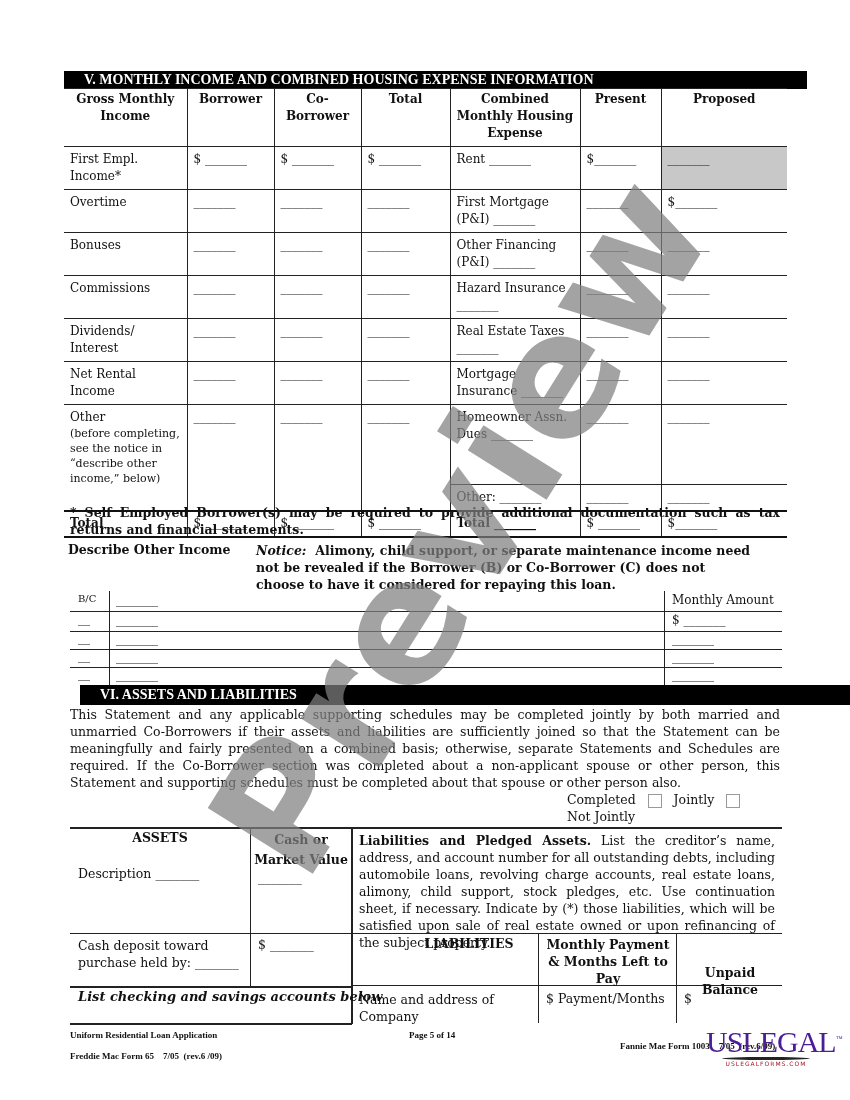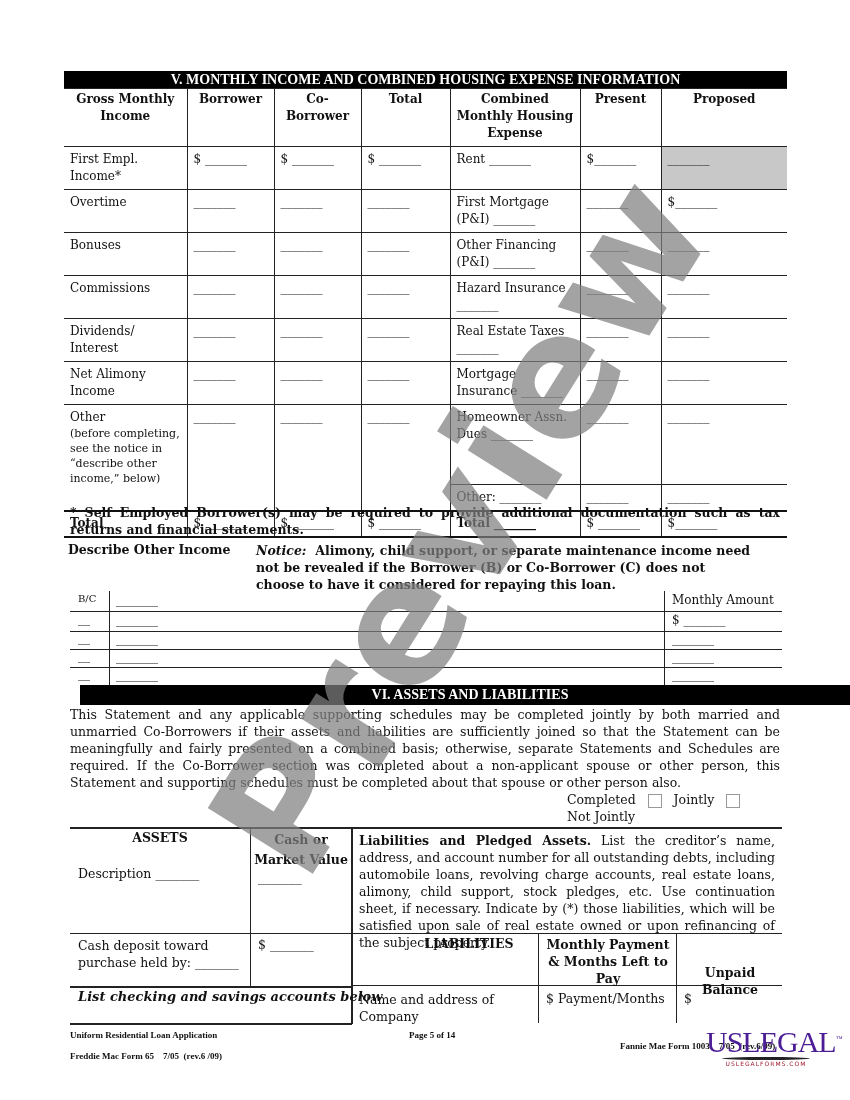--- a/index.html
+++ b/index.html
@@ -1,20 +1,20 @@
 <!DOCTYPE html>
 <html><head>
 <meta charset="utf-8">
 <style>
   html, body { margin:0; padding:0; background:#fff; }
   body { width:850px; height:1100px; position:relative; overflow:hidden;
          font-family:"DejaVu Serif", serif; color:#111; }
   .abs { position:absolute; }
   .bar { position:absolute; background:#000; color:#fff; font-weight:bold;
-         font-family:"Liberation Serif", serif; text-align:center; }
+         font-family:"Liberation Serif", serif; text-align:left;padding-left:20px; }
   table.inc { position:absolute; left:64px; top:88px; width:723px; border-collapse:collapse;
               table-layout:fixed; font-size:12px; }
   table.inc td { border:1.5px solid #222; vertical-align:top; padding:4px 6px; line-height:17px; }
   table.inc tr.hdr td { font-weight:bold; text-align:center; line-height:17px; padding-top:2px; }
   table.inc .first { border-left:none; }
   table.inc .last { border-right:none; }
   .small { font-size:11px; line-height:15px; }
   .gray { background:#c8c8c8; }
   .b { font-weight:bold; }
   .para { position:absolute; font-size:12.5px; line-height:17px; text-align:justify; }
@@ -95,21 +95,21 @@
   <tr style="height:40px">
     <td class="first">Dividends/ Interest</td>
     <td>_______</td>
     <td>_______</td>
     <td>_______</td>
     <td>Real Estate Taxes _______</td>
     <td>_______</td>
     <td class="last">_______</td>
   </tr>
   <tr style="height:38px">
-    <td class="first">Net Alimony Income</td>
+    <td class="first">Net Rental Income</td>
     <td>_______</td>
     <td>_______</td>
     <td>_______</td>
     <td>Mortgage Insurance _______</td>
     <td>_______</td>
     <td class="last">_______</td>
   </tr>
   <tr style="height:80px">
     <td class="first" rowspan="2">
       <div>Other</div>

